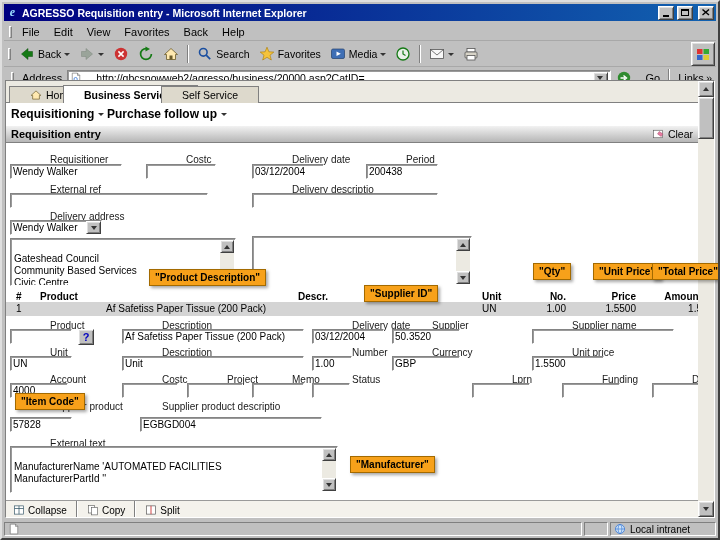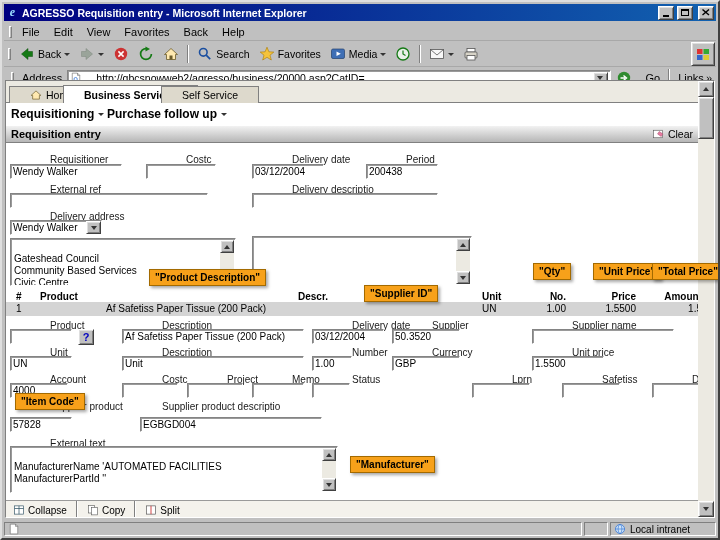--- a/index.html
+++ b/index.html
@@ -369,21 +369,21 @@
       <input class="field" style="left: 306px; top: 275px; width: 40px;" value="1.00">
       <input class="field" style="left: 386px; top: 275px; width: 68px;" value="GBP">
       <input class="field" style="left: 526px; top: 275px; width: 72px;" value="1.5500">
 
       <span class="lbl" style="left:4px;top:293px">Account</span>
       <span class="lbl" style="left:116px;top:293px">Costc</span>
       <span class="lbl" style="left:181px;top:293px">Project</span>
       <span class="lbl" style="left:246px;top:293px">Memo</span>
       <span class="lbl" style="left:306px;top:293px">Status</span>
       <span class="lbl" style="left:466px;top:293px">Lprn</span>
-      <span class="lbl" style="left:556px;top:293px">Safetiss</span>
+      <span class="lbl" style="left:556px;top:293px">Funding</span>
       <span class="lbl" style="left:646px;top:293px">Dept</span>
       <input class="field" style="left: 4px; top: 302px; width: 58px;" value="4000">
       <input class="field" style="left: 116px; top: 302px; width: 56px;" value="">
       <input class="field" style="left: 181px; top: 302px; width: 56px;" value="">
       <input class="field" style="left: 246px; top: 302px; width: 52px;" value="">
       <input class="field" style="left: 306px; top: 302px; width: 38px;" value="">
       <input class="field" style="left: 466px; top: 302px; width: 58px;" value="">
       <input class="field" style="left: 556px; top: 302px; width: 58px;" value="">
       <input class="field" style="left: 646px; top: 302px; width: 48px;" value="">
 

